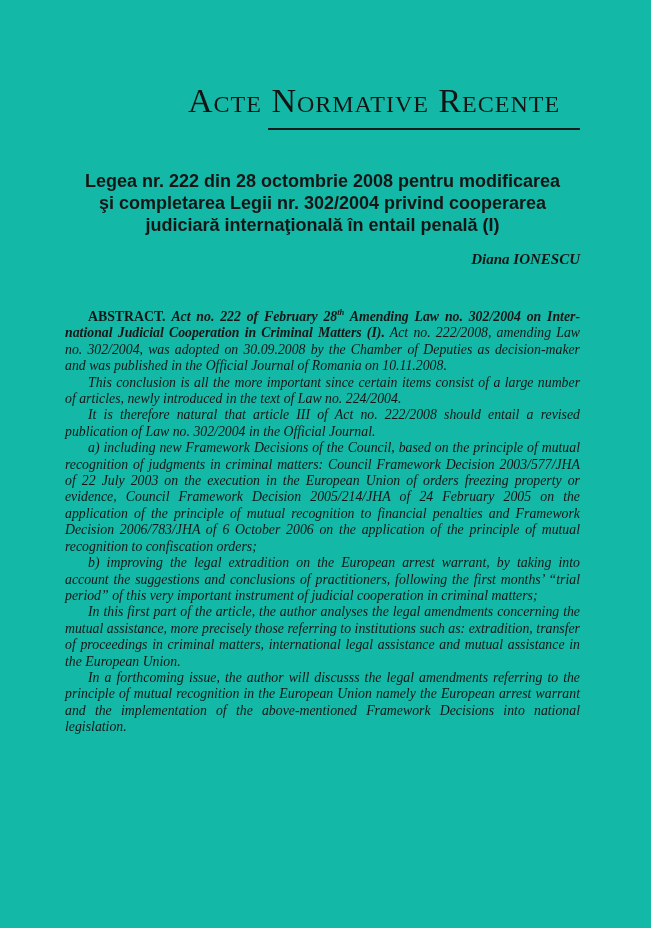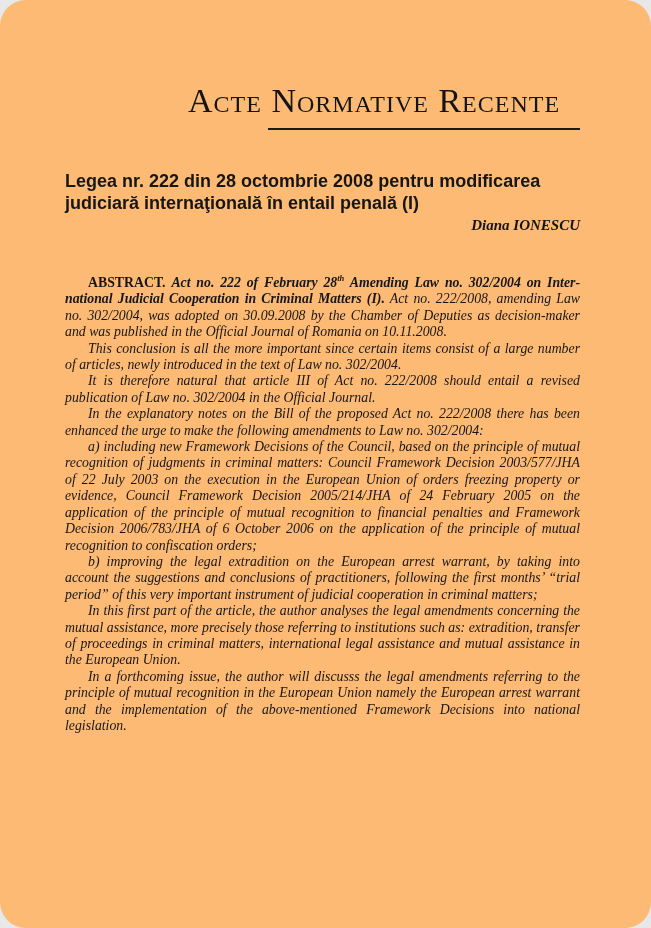--- a/index.html
+++ b/index.html
@@ -5,27 +5,26 @@
   html, body {
     margin: 0;
     padding: 0;
     background: #e8e8e8;
   }
   .page {
     position: relative;
     width: 651px;
     height: 928px;
     margin: 0 auto;
-    background: #fdba74;
+    background: #14b8a6;
     color: #111111;
     box-sizing: border-box;
     padding: 0 71px 0 65px;
     overflow: hidden;
     font-family: "Liberation Serif", "DejaVu Serif", serif;
-    border-radius: 26px;
   }
   .journal-title {
     display: inline-block;
     margin: 84px 0 0 123px;
     font-family: "Liberation Serif", "DejaVu Serif", serif;
     font-variant: small-caps;
     font-weight: normal;
     font-size: 34px;
     line-height: 1;
     letter-spacing: 1px;
@@ -33,29 +32,29 @@
     white-space: nowrap;
   }
   .title-underline {
     margin: 10px 0 0 203px;
     width: 312px;
     height: 2px;
     background: #1b1b1b;
   }
   .article-title {
     margin: 40px 0 0 0;
-    text-align: left;
+    text-align: center;
     font-family: "Liberation Sans", "DejaVu Sans", sans-serif;
     font-weight: bold;
     font-size: 18px;
     line-height: 22px;
     color: #161616;
   }
   .author {
-    margin: 2px 0 0 0;
+    margin: 14px 0 0 0;
     text-align: right;
     font-weight: bold;
     font-style: italic;
     font-size: 15px;
     line-height: 18px;
     color: #141414;
   }
   .abstract {
     margin: 41px 0 0 0;
   }
@@ -86,35 +85,35 @@
 
 <div class="page">
 
   <header>
     <h1 class="journal-title">Acte Normative Recente</h1>
     <div class="title-underline"></div>
   </header>
 
   <h2 class="article-title">
     <div>Legea nr. 222 din 28 octombrie 2008 pentru modificarea</div>
+    <div>şi completarea Legii nr. 302/2004 privind cooperarea</div>
     <div>judiciară internaţională în entail penală (I)</div>
   </h2>
 
   <div class="author">Diana IONESCU</div>
 
   <section class="abstract">
 
     <p><span class="label">ABSTRACT.</span>
       <span class="lead"><span>Act no. 222 of February 28</span><sup>th</sup>
         <span>Amending Law no. 302/2004 on Inter-national Judicial Cooperation in Criminal Matters (I).</span></span>
       <span>Act no. 222/2008, amending Law no. 302/2004, was adopted on 30.09.2008 by the Chamber of Deputies as decision-maker and was published in the Official Journal of Romania on 10.11.2008.</span></p>
 
-    <p>This conclusion is all the more important since certain items consist of a large number of articles, newly introduced in the text of Law no. 302/2004.</p>
+    <p>This conclusion is all the more important since certain items consist of a large number of articles, newly introduced in the text of Law no. 224/2004.</p>
     <p>It is therefore natural that article III of Act no. 222/2008 should entail a revised publication of Law no. 302/2004 in the Official Journal.</p>
-    <p>In the explanatory notes on the Bill of the proposed Act no. 222/2008 there has been enhanced the urge to make the following amendments to Law no. 302/2004:</p>
     <p>a) including new Framework Decisions of the Council, based on the principle of mutual recognition of judgments in criminal matters: Council Framework Decision 2003/577/JHA of 22 July 2003 on the execution in the European Union of orders freezing property or evidence, Council Framework Decision 2005/214/JHA of 24 February 2005 on the application of the principle of mutual recognition to financial penalties and Framework Decision 2006/783/JHA of 6 October 2006 on the application of the principle of mutual recognition to confiscation orders;</p>
     <p>b) improving the legal extradition on the European arrest warrant, by taking into account the suggestions and conclusions of practitioners, following the first months’ “trial period” of this very important instrument of judicial cooperation in criminal matters;</p>
     <p>In this first part of the article, the author analyses the legal amendments concerning the mutual assistance, more precisely those referring to institutions such as: extradition, transfer of proceedings in criminal matters, international legal assistance and mutual assistance in the European Union.</p>
     <p>In a forthcoming issue, the author will discusss the legal amendments referring to the principle of mutual recognition in the European Union namely the European arrest warrant and the implementation of the above-mentioned Framework Decisions into national legislation.</p>
 
   </section>
 
 </div>
 
 </body></html>

